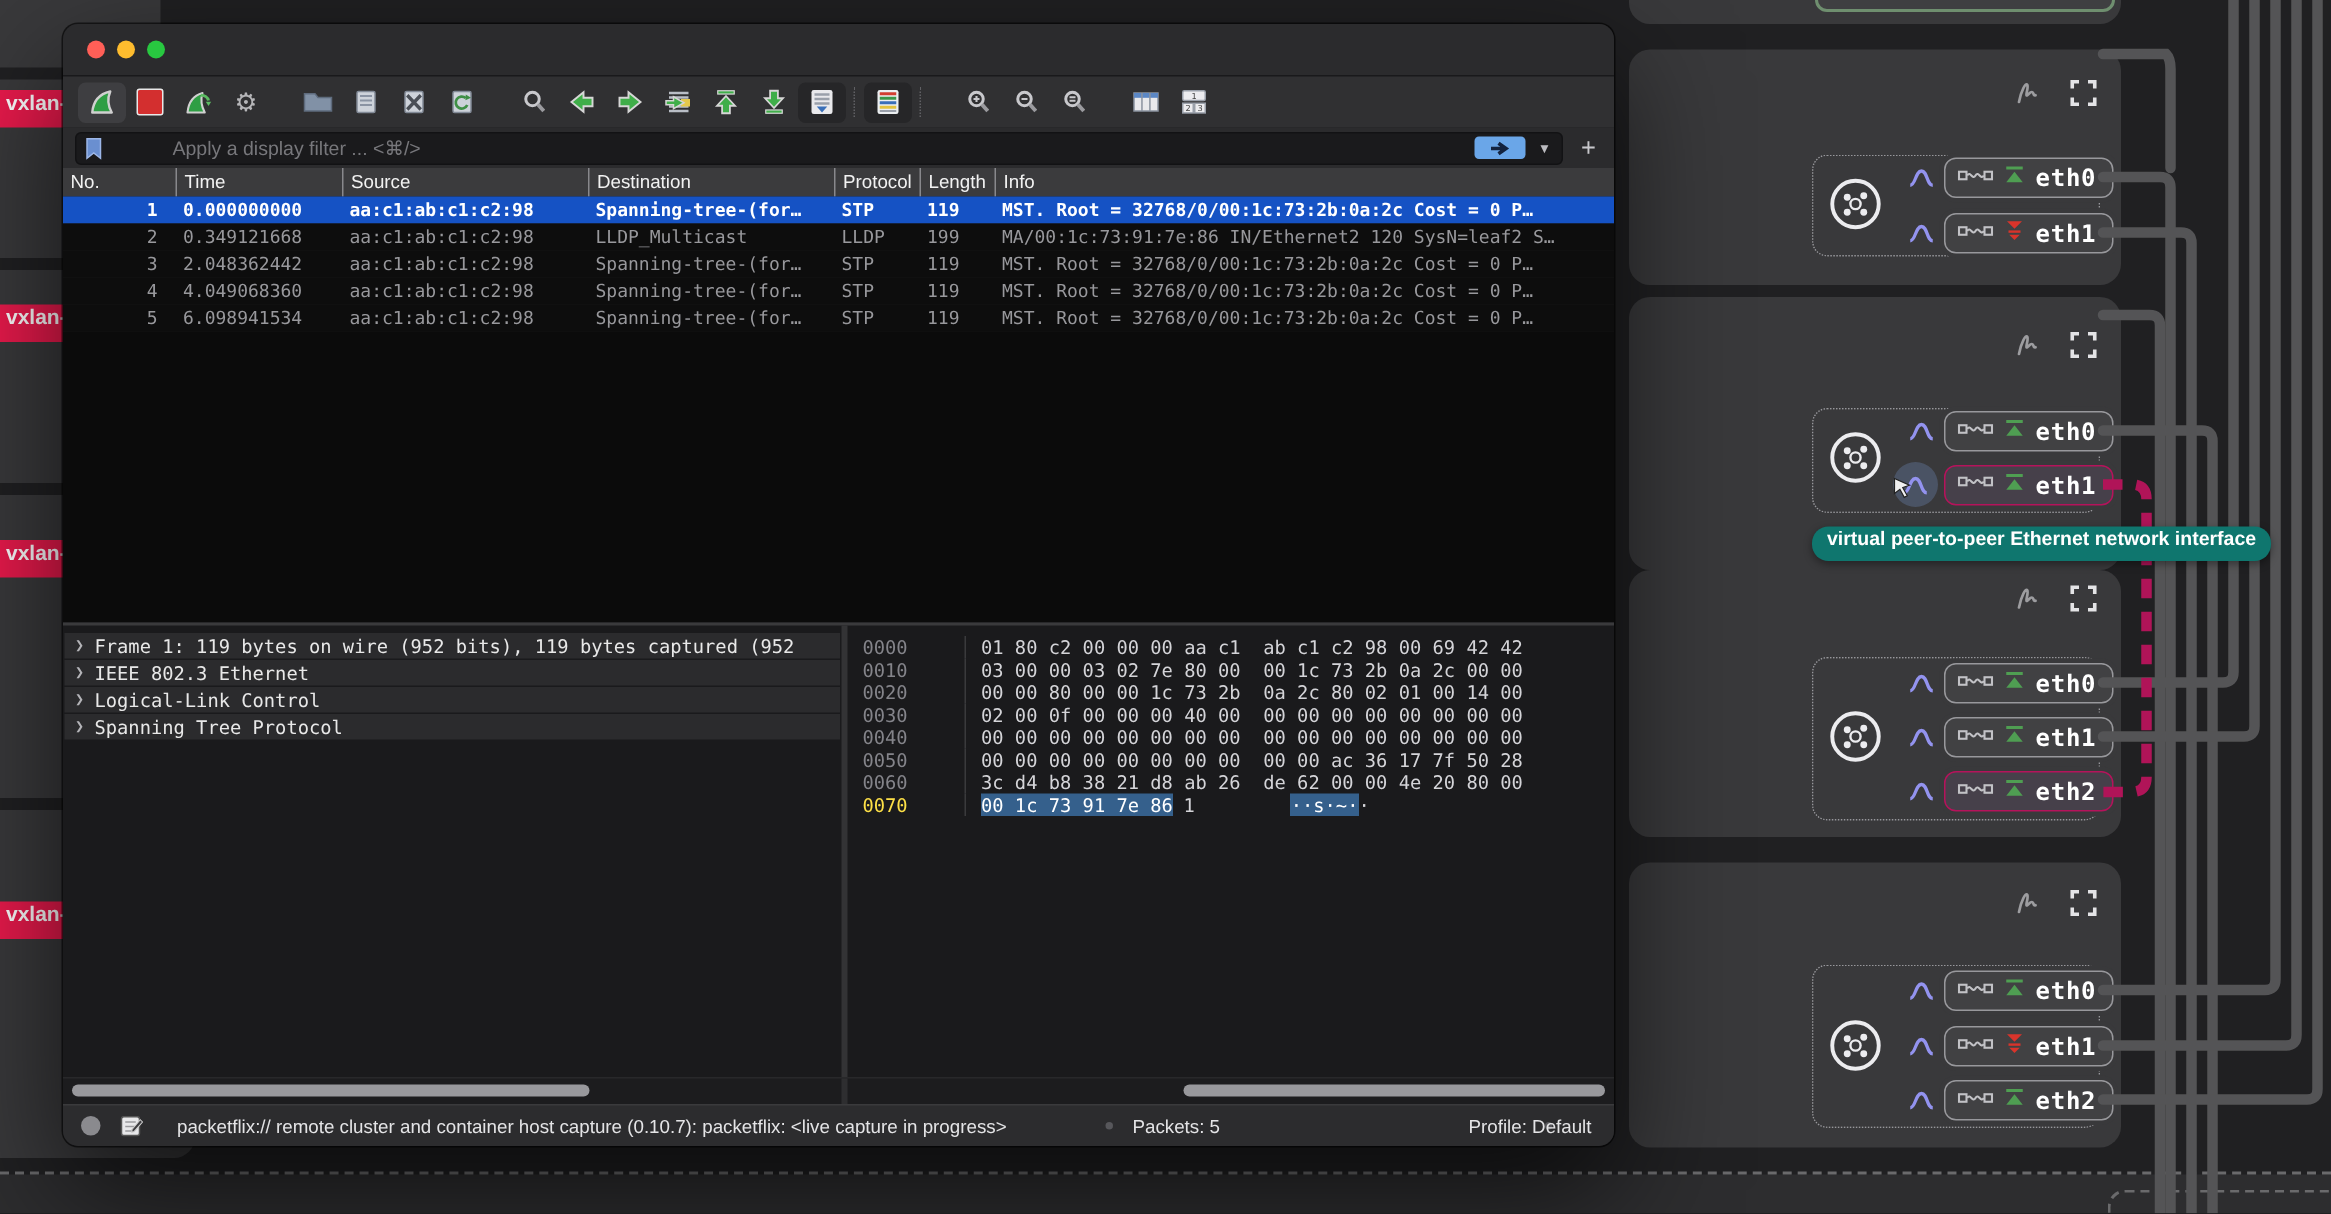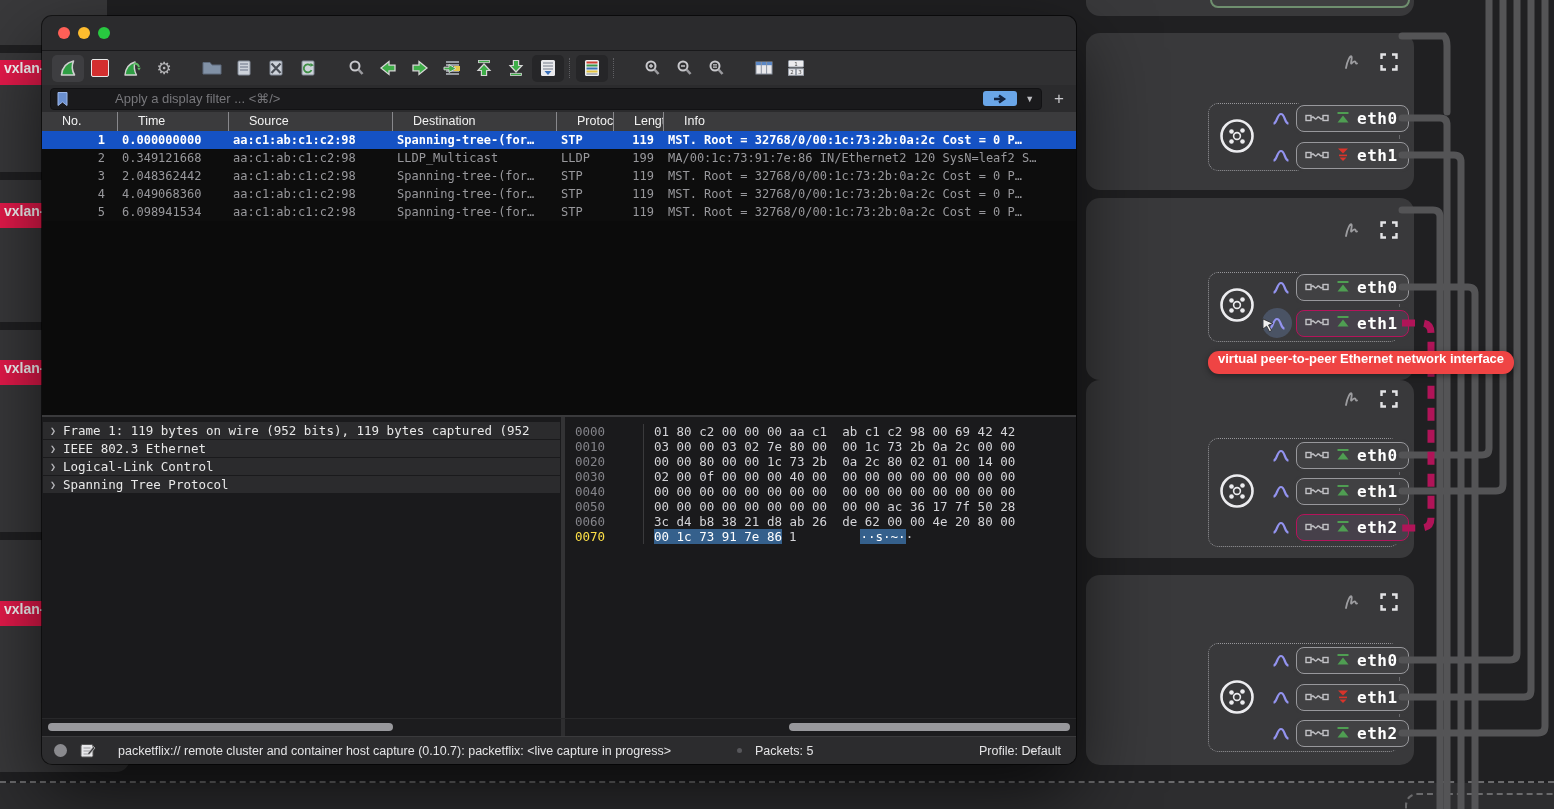--- a/index.html
+++ b/index.html
@@ -19,21 +19,21 @@
   .iface-row{position:absolute;left:186px;display:flex;align-items:center;}
   .iface-row .pulse{width:18px;height:15px;margin-right:6px;display:flex;}
   .hover-ring{width:30px;height:30px;border-radius:50%;background:rgba(95,115,150,.45);
               display:flex;align-items:center;justify-content:center;margin-right:4px;}
   .pill{display:flex;align-items:center;gap:6px;height:25px;padding:0 10px 0 8px;
         background:#414143;border:1.5px solid #98989c;border-radius:8px;
         box-shadow:0 0 0 3px #39393b;}
   .pill.hl{border-color:#b5135b;background:#46404a;}
   .iflabel{font:bold 16px "DejaVu Sans Mono",monospace;color:#fff;letter-spacing:.5px;}
   .tooltip{position:absolute;left:1208px;top:351px;height:23px;line-height:23px;padding:0 10px;
-           background:#ef4444;color:#fff;font:600 13px "Liberation Sans",sans-serif;
+           background:#0f766e;color:#fff;font:600 13px "Liberation Sans",sans-serif;
            border-radius:11px;z-index:6;white-space:nowrap;box-shadow:0 2px 6px rgba(0,0,0,.4);}
   .greensliver{position:absolute;left:124px;top:34px;width:196px;height:30px;
                border:2px solid #6f8f6f;border-radius:8px;background:#3f3f41;}
   .cursor-icn{position:absolute;left:176px;top:120px;z-index:7;}
   .bottom-strip{position:absolute;left:0;top:783px;width:1554px;height:26px;background:#2d2d2f;z-index:1;}
   .dash-hline{position:absolute;left:0;top:781px;width:1554px;border-top:2px dashed #6a6a6c;z-index:2;}
   .dash-corner{position:absolute;left:1405px;top:793px;width:220px;height:80px;
                border:2px dashed #6a6a6c;border-radius:12px;z-index:2;}
 
   
@@ -57,26 +57,26 @@
   .finput{flex:1;height:20px;background:#1a1a1c;border:1px solid #121214;border-radius:4px;
           display:flex;align-items:center;padding:0 5px;gap:6px;}
   .fplaceholder{flex:1;color:#77777b;font:13px "Liberation Sans",sans-serif;white-space:nowrap;overflow:hidden;margin-left:40px;}
   .apply{width:34px;height:15px;background:#6aa6e8;border-radius:3px;display:flex;align-items:center;
          justify-content:center;flex:none;}
   .caret{color:#bcbcc0;font-size:9px;flex:none;padding:0 2px;}
   .plus{color:#c8c8cc;font-size:17px;line-height:17px;flex:none;padding:0 4px;}
 
   .pgrid{display:grid;grid-template-columns:75px 111px 164px 164px 57px 50px 1fr;}
   .phead{height:19px;flex:none;background:#3b3b3d;font:12.5px "Liberation Sans",sans-serif;color:#f2f2f2;}
-  .phead .hc{line-height:19px;padding-left:20px;border-left:1px solid #88888c;overflow:hidden;white-space:nowrap;}
+  .phead .hc{line-height:19px;padding-left:5px;border-left:1px solid #88888c;overflow:hidden;white-space:nowrap;}
   .phead .hc:first-child{border-left:none;}
   .prow{height:18px;flex:none;background:#0d0d0d;font:12px "DejaVu Sans Mono",monospace;color:#98989c;}
   .prow .c{line-height:18px;padding-left:5px;white-space:nowrap;overflow:hidden;}
   .prow .num{text-align:right;padding-right:12px;}
-  .prow .len{text-align:right;padding-right:9px;}
+  .prow .len{padding-right:9px;}
   .prow.sel{background:#1552c4;color:#fff;font-weight:bold;}
   .list-empty{flex:1;background:#0b0b0b;}
 
   .split{flex:none;height:301px;display:flex;background:#1a1a1c;border-top:2px solid #3a3a3c;}
   .details{width:519px;padding-top:5px;overflow:hidden;}
   .drow{height:17px;margin:0 1px 1px 1px;background:#2b2b2d;display:flex;align-items:center;
         font:12.5px "DejaVu Sans Mono",monospace;color:#e8e8e8;white-space:nowrap;overflow:hidden;}
   .drow .dcaret{width:20px;text-align:center;color:#b4b4b8;font-size:10px;flex:none;}
   .vsplit{width:4px;background:#333335;flex:none;}
   .hexpane{flex:1;padding-top:7px;overflow:hidden;}

